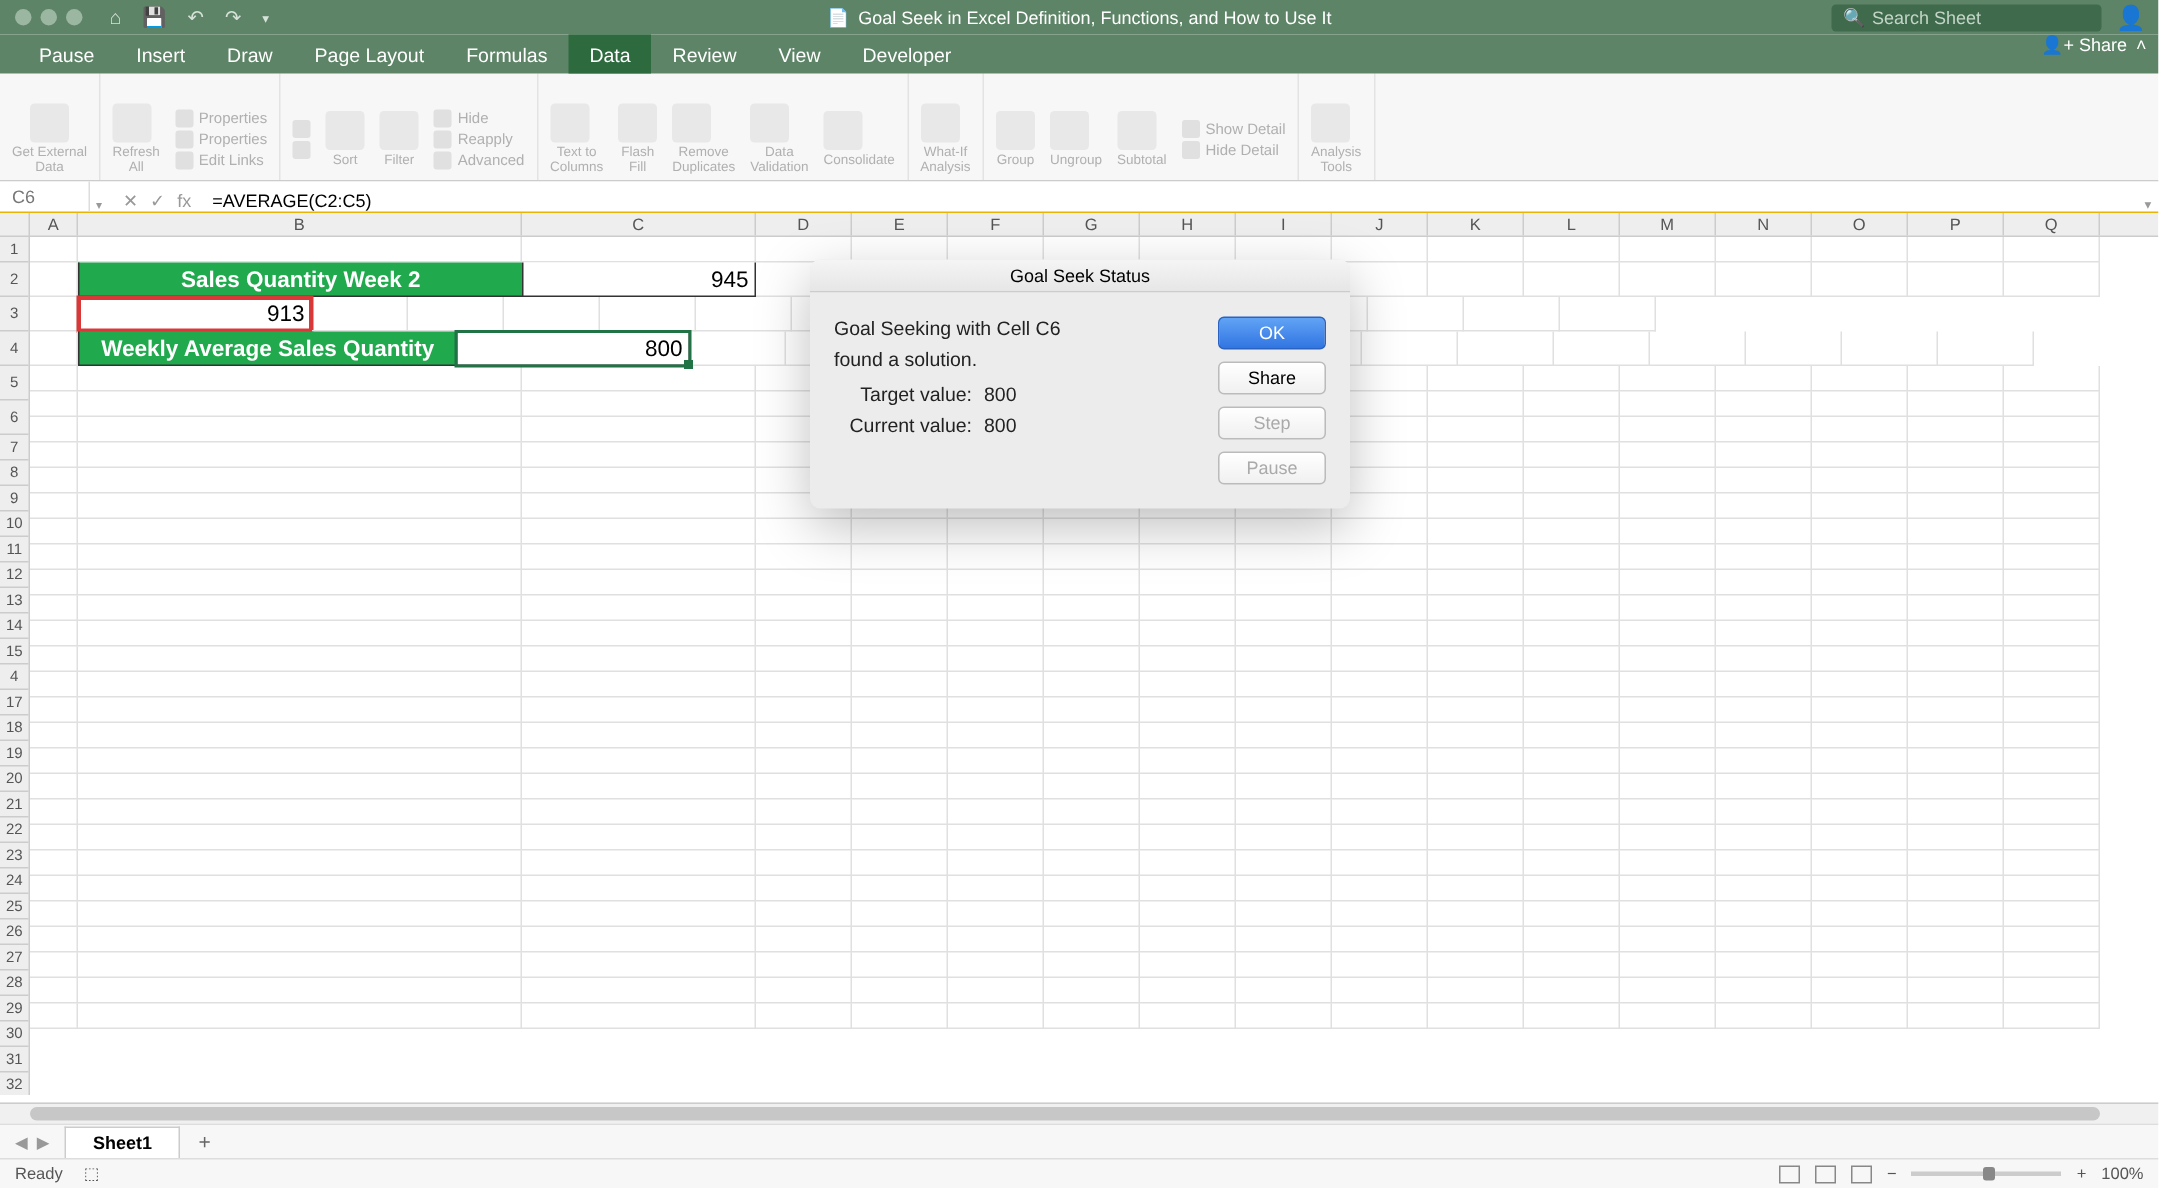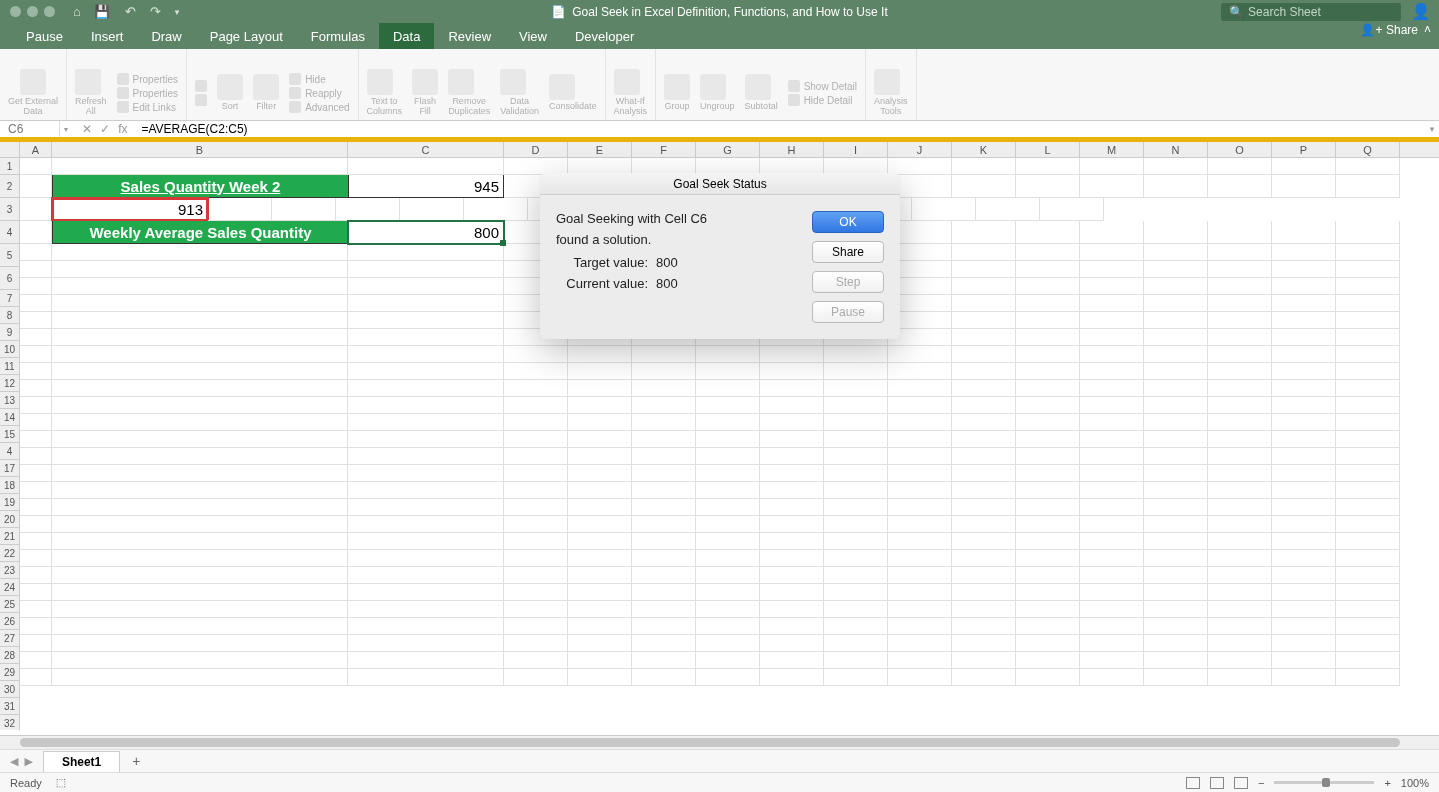--- a/index.html
+++ b/index.html
@@ -24,21 +24,21 @@
 .ribbon { height: 72px; background: #f7f7f7; border-bottom: 1px solid #ccc; display: flex; align-items: stretch; font-size: 10px; color: #b0b0b0; }
 .rgroup { display: flex; flex-direction: column; align-items: center; justify-content: flex-end; padding: 2px 8px 3px; border-right: 1px solid #e3e3e3; }
 .rbig { display: flex; gap: 10px; height: 48px; align-items: center; }
 .rlabel { font-size: 9px; margin-top: 2px; text-align: center; line-height: 1.1; }
 .ricon { width: 26px; height: 26px; background: #e8e8e8; border-radius: 3px; }
 .rsmall-col { display: flex; flex-direction: column; gap: 2px; font-size: 10px; justify-content: center; height: 48px; }
 .rsmall-row { display: flex; align-items: center; gap: 4px; }
 .rsmall-icon { width: 12px; height: 12px; background: #e0e0e0; border-radius: 2px; }
 
 
-.fbar { height: 21px; border-bottom: 5px solid #eab308; display: flex; align-items: center; font-size: 12px; background: #fff; }
+.fbar { height: 21px; border-bottom: 1px solid #eab308; display: flex; align-items: flex-end; font-size: 12px; background: #fff; }
 .namebox { width: 60px; padding-left: 8px; color: #777; border-right: 1px solid #ddd; height: 100%; display: flex; align-items: center; }
 .fx-controls { display: flex; gap: 8px; padding: 0 10px; color: #999; font-size: 12px; align-items: center; }
 .fx-input { flex: 1; padding-left: 4px; }
 .fbar-dd { width: 14px; color: #999; font-size: 9px; text-align: center; }
 
 
 .grid-area { position: absolute; top: 142px; left: 0; right: 0; bottom: 62px; overflow: hidden; background: #fff; }
 .corner { position: absolute; top: 0; left: 0; width: 20px; height: 16px; background: #eee; border-right: 1px solid #ccc; border-bottom: 1px solid #ccc; }
 .col-headers { position: absolute; top: 0; left: 20px; right: 0; height: 16px; display: flex; background: #eee; border-bottom: 1px solid #ccc; }
 .ch { border-right: 1px solid #ccc; text-align: center; font-size: 11px; color: #555; line-height: 16px; }
@@ -341,21 +341,21 @@
         <div class="cell" style="width: 64px;"></div>
         <div class="cell" style="width: 64px;"></div>
         <div class="cell" style="width: 64px;"></div>
         <div class="cell" style="width: 64px;"></div>
         <div class="cell" style="width: 64px;"></div>
         <div class="cell" style="width: 64px;"></div>
         <div class="cell" style="width: 64px;"></div>
       </div>
       <div class="cell-row tall">
         <div class="cell" style="width: 32px;"></div>
-        <div class="tbl-label" style="width: 296px; border-top: none; text-decoration: underline;">Sales Quantity Week 2</div>
+        <div class="tbl-label" style="width: 296px; border-top: none;">Sales Quantity Week 2</div>
         <div class="tbl-val" style="width: 156px; border-top: none;">945</div>
         <div class="cell" style="width: 64px;"></div>
         <div class="cell" style="width: 64px;"></div>
         <div class="cell" style="width: 64px;"></div>
         <div class="cell" style="width: 64px;"></div>
         <div class="cell" style="width: 64px;"></div>
         <div class="cell" style="width: 64px;"></div>
         <div class="cell" style="width: 64px;"></div>
         <div class="cell" style="width: 64px;"></div>
         <div class="cell" style="width: 64px;"></div>
@@ -378,21 +378,21 @@
         <div class="cell" style="width: 64px;"></div>
         <div class="cell" style="width: 64px;"></div>
         <div class="cell" style="width: 64px;"></div>
         <div class="cell" style="width: 64px;"></div>
         <div class="cell" style="width: 64px;"></div>
         <div class="cell" style="width: 64px;"></div>
         <div class="cell" style="width: 64px;"></div>
       </div>
       <div class="cell-row tall">
         <div class="cell" style="width: 32px;"></div>
-        <div class="tbl-label" style="width: 296px; border-top: none;">Weekly Average Sales Quantity</div>
+        <div class="tbl-label" style="width: 252px; border-top: none;">Weekly Average Sales Quantity</div>
         <div class="tbl-val sel-outline" style="width: 156px; border-top: none;">800</div>
         <div class="cell" style="width: 64px;"></div>
         <div class="cell" style="width: 64px;"></div>
         <div class="cell" style="width: 64px;"></div>
         <div class="cell" style="width: 64px;"></div>
         <div class="cell" style="width: 64px;"></div>
         <div class="cell" style="width: 64px;"></div>
         <div class="cell" style="width: 64px;"></div>
         <div class="cell" style="width: 64px;"></div>
         <div class="cell" style="width: 64px;"></div>

